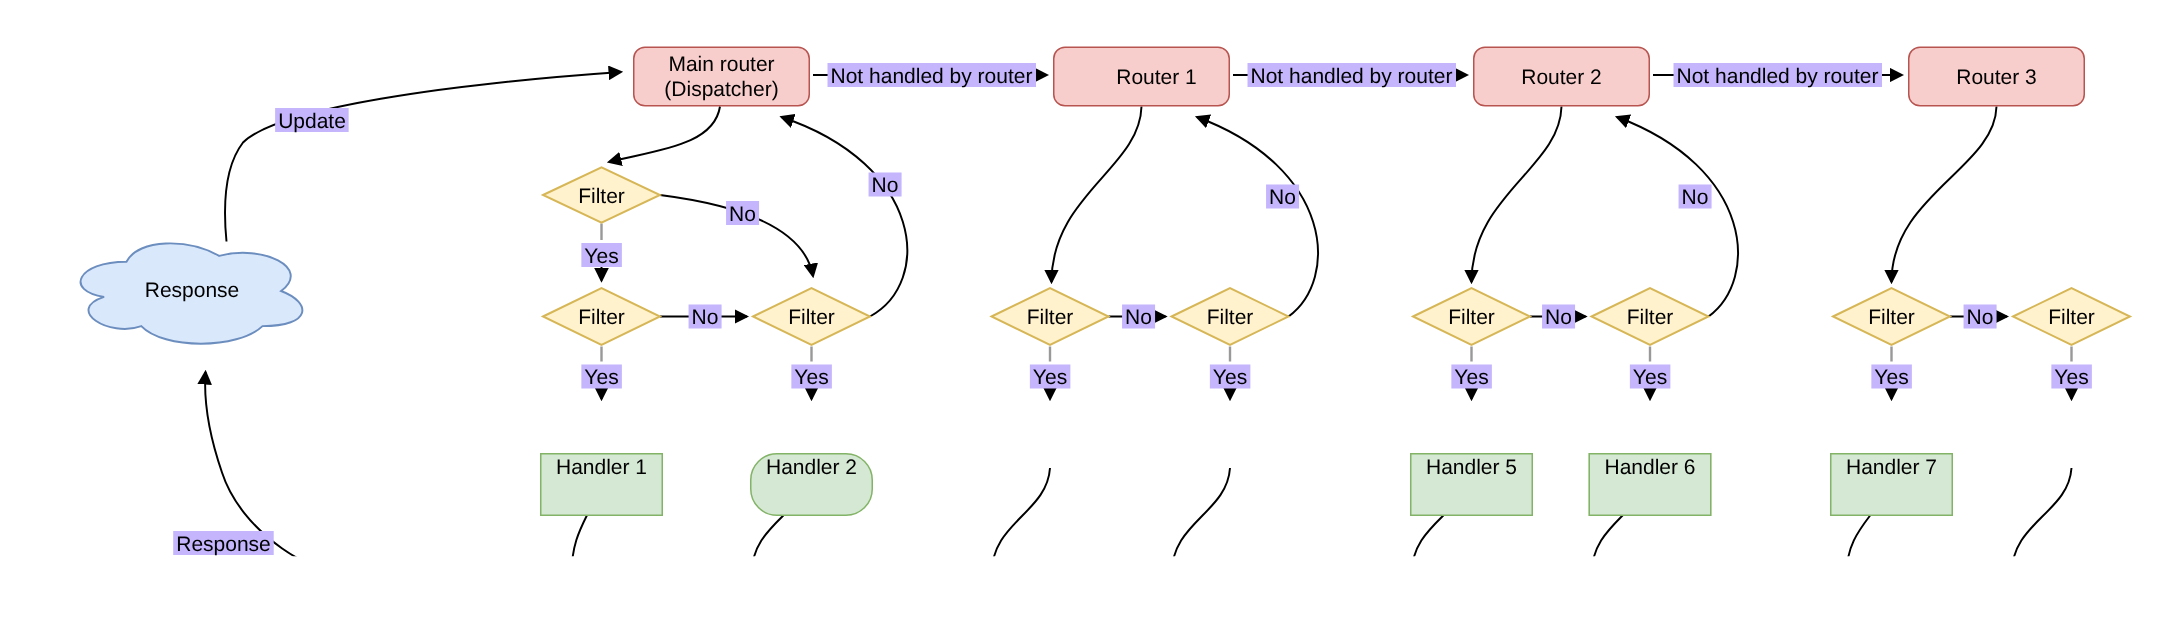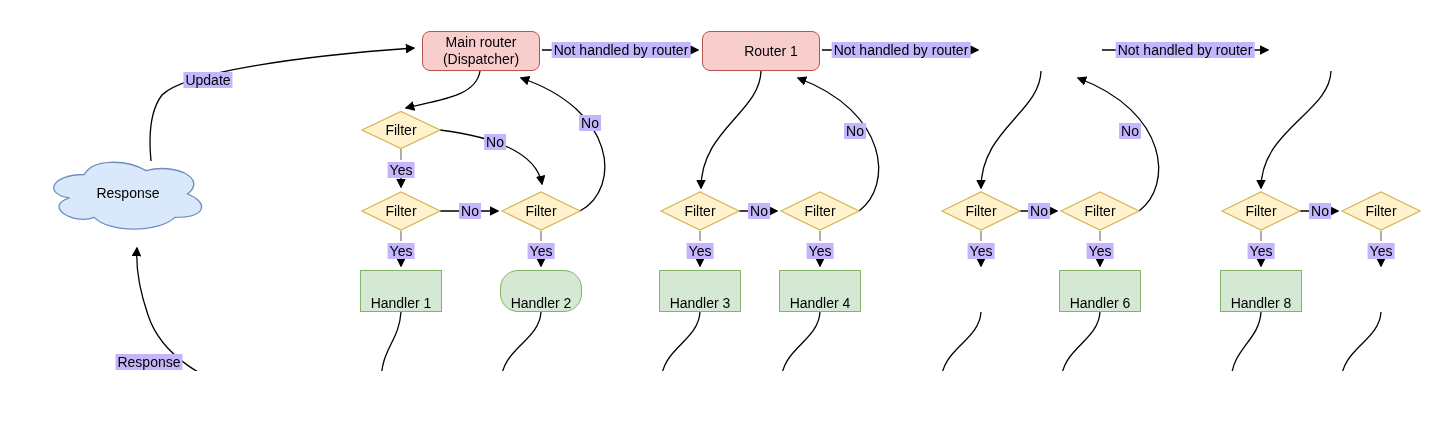--- a/index.html
+++ b/index.html
@@ -13,21 +13,21 @@
   .shape-cloud{fill:var(--cloud_fill);stroke:var(--cloud_stroke);stroke-width:1.3;}
   .lbl{position:absolute;transform:translate(-50%,-50%);font-size:14px;color:#000;
        white-space:nowrap;line-height:16px;}
   .bg{background:#c4b5fd;padding:0 2px;}
   .router{position:absolute;width:118px;height:40px;box-sizing:border-box;
           background:var(--router_fill);border:1.3px solid var(--router_stroke);
           border-radius:8px;display:flex;flex-direction:column;align-items:center;
           justify-content:center;font-size:14px;text-align:center;line-height:17px;}
   .handler{position:absolute;width:82px;height:42px;box-sizing:border-box;
           background:var(--handler_fill);border:1.3px solid var(--handler_stroke);
-          display:flex;align-items:flex-end;justify-content:center;font-size:14px;}
+          display:flex;align-items:flex-start;justify-content:center;font-size:14px;margin-top:32px;}
 </style>
 </head>
 <body>
 
 <div class="canvas">
 
   <svg width="1451" height="423" viewBox="0 0 1451 423">
     <defs>
       <marker id="arr" viewBox="0 0 10 10" refX="8.5" refY="5" markerWidth="7.5" markerHeight="7.5" orient="auto-start-reverse">
         <path d="M0,0 L10,5 L0,10 z" fill="#000"></path>
@@ -105,38 +105,41 @@
     <polygon class="shape-filter" points="1342,211 1381,192 1420,211 1381,230"></polygon>
   </svg>
 
   <div class="router" style="left:422px;top:31px;">
     <span>Main router</span>
     <span>(Dispatcher)</span>
   </div>
   <div class="router" style="left:702px;top:31px;padding-left:20px;">
     <span>Router 1</span>
   </div>
+  <div class="router" style="left:982px;top:31px;">
+    <span>Router 2</span>
+  </div>
+  <div class="router" style="left:1272px;top:31px;">
+    <span>Router 3</span>
+  </div>
 
   <div class="handler" style="left:360px;top:270px;">
       <span>Handler 1</span>
     </div>
   <div class="handler" style="left:500px;top:270px;border-radius:18px;">
       <span>Handler 2</span>
     </div>
-  <div class="handler" style="left:659px;top:270px;">
-      <span>Handler 3</span>
-    </div>
-  <div class="handler" style="left:779px;top:270px;">
-      <span>Handler 4</span>
+  <div class="handler" style="left:940px;top:270px;">
+      <span>Handler 5</span>
     </div>
   <div class="handler" style="left:1059px;top:270px;">
       <span>Handler 6</span>
     </div>
   <div class="handler" style="left:1220px;top:270px;">
-      <span>Handler 8</span>
+      <span>Handler 7</span>
     </div>
 
   <div class="lbl" style="left:128px;top:193px;">Response</div>
 
   <div class="lbl" style="left:401px;top:130px;">Filter</div>
   <div class="lbl" style="left:401px;top:211px;">Filter</div>
   <div class="lbl" style="left:541px;top:211px;">Filter</div>
   <div class="lbl" style="left:700px;top:211px;">Filter</div>
   <div class="lbl" style="left:820px;top:211px;">Filter</div>
   <div class="lbl" style="left:981px;top:211px;">Filter</div>

